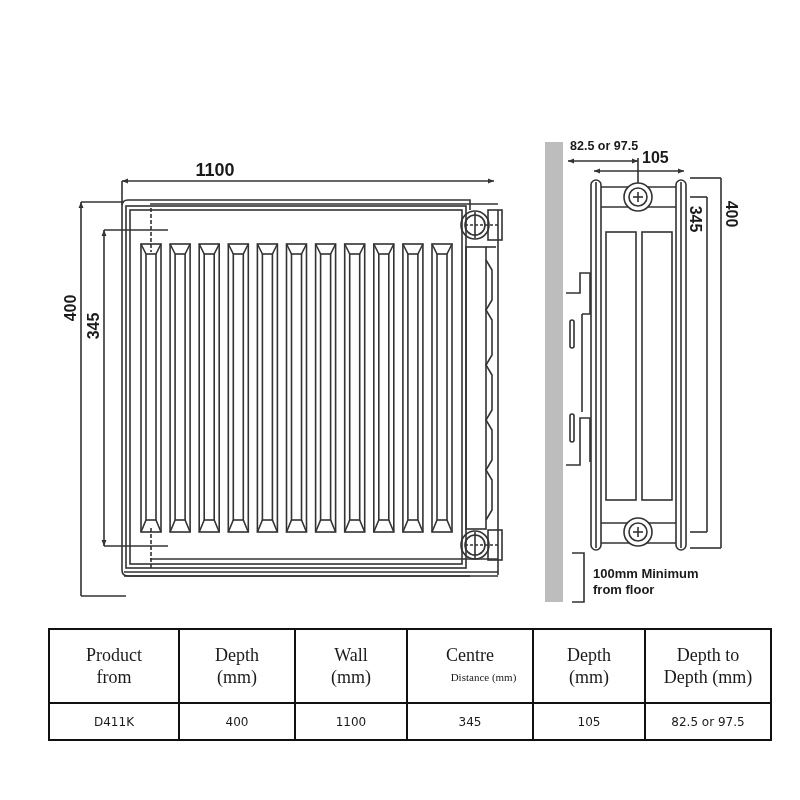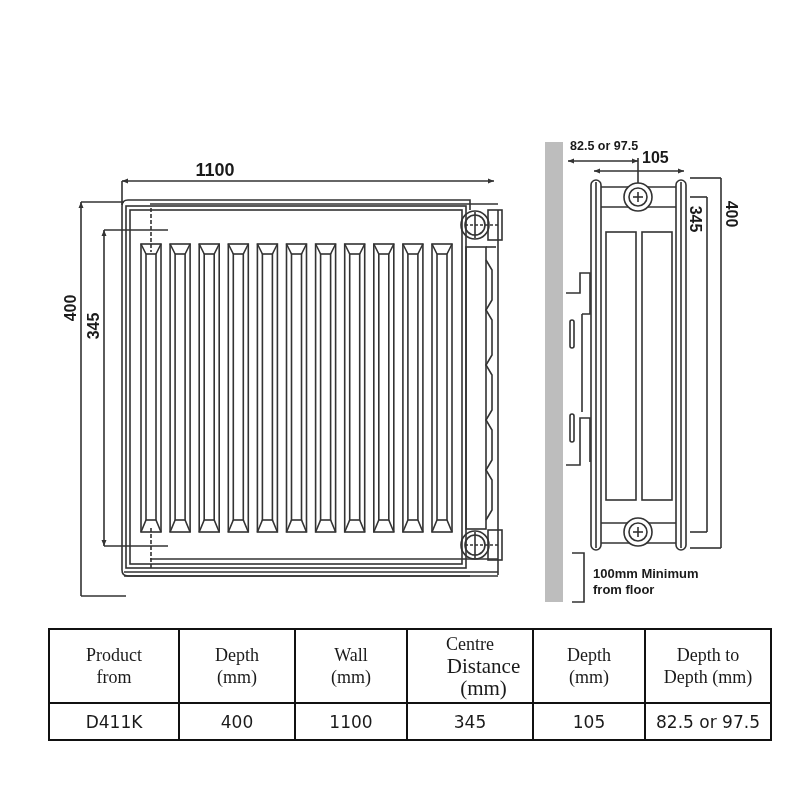--- a/index.html
+++ b/index.html
@@ -10,23 +10,23 @@
     table.spec {
       position: absolute; left: 48px; top: 628px; width: 722px;
       border-collapse: collapse; table-layout: fixed;
       font-family: "DejaVu Sans", sans-serif; color: #1a1a1a;
     }
     table.spec th, table.spec td {
       border: 2.5px solid #111; text-align: center; padding: 0;
       font-weight: normal;
     }
     table.spec th { height: 72px; font-size: 18px; line-height: 22px; font-family: Liberation Serif, serif; }
-    table.spec td { height: 35px; font-size: 17px; }
+    table.spec td { height: 35px; font-size: 12px; }
     table.spec th span { display: block; }
-    .small { font-size: 21px; margin-left: 27px; }
+    .small { font-size: 11px; margin-left: 27px; }
   </style>
 </head>
 <body>
 
 <svg id="diagram" width="800" height="620" viewBox="0 0 800 620" xmlns="http://www.w3.org/2000/svg">
   <g stroke="#333" fill="none" stroke-width="1.6">
 
     <g>
 
       <line x1="122" y1="181" x2="494" y2="181"></line>

